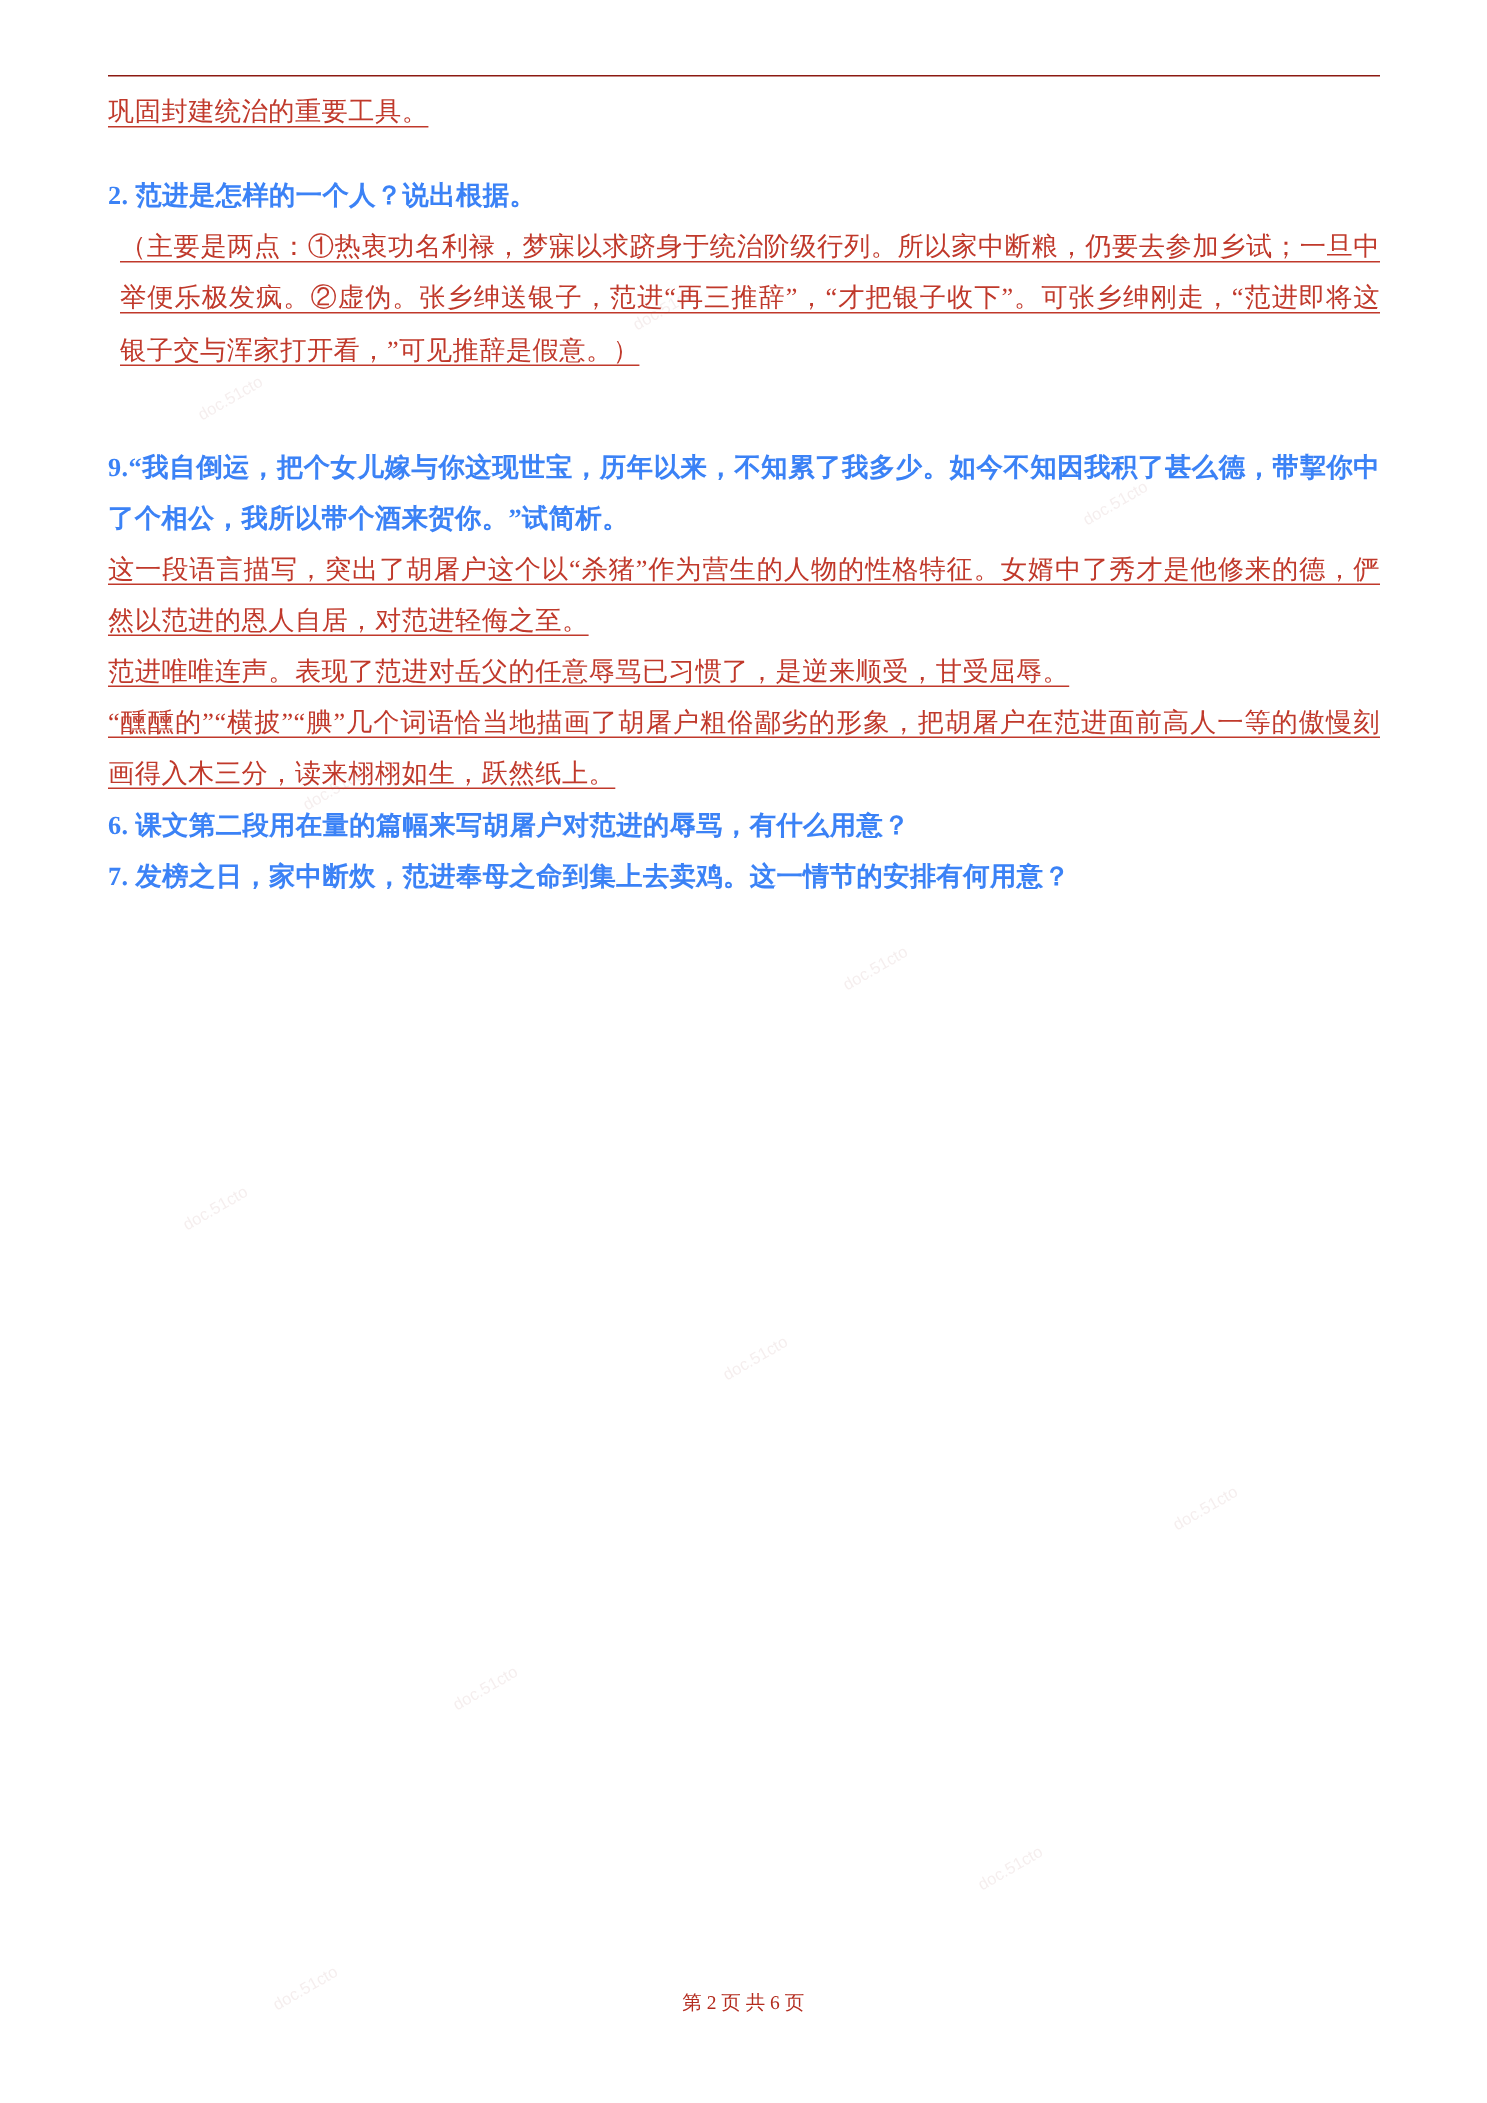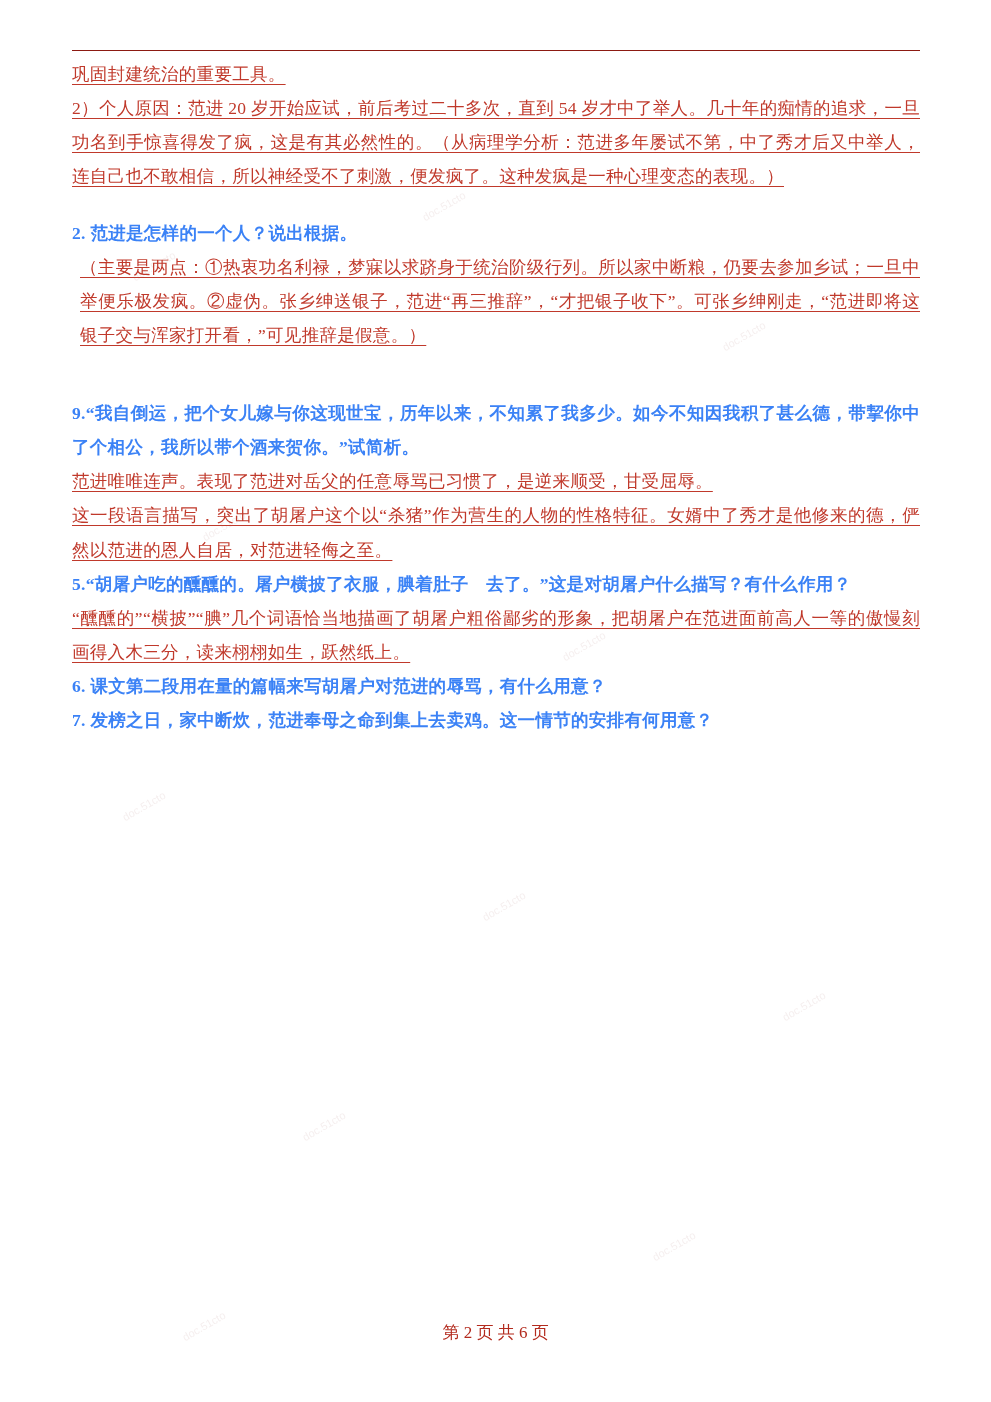--- a/index.html
+++ b/index.html
@@ -52,21 +52,21 @@
     margin: 0 0 0 0;
   }
   .gap-md { height: 22px; }
   .para-indent { padding-left: 8px; }
   .footer {
     position: absolute;
     left: 0;
     right: 0;
     bottom: 58px;
     text-align: center;
-    font-size: 17px;
+    font-size: 13px;
     color: #b32b1e;
     font-family: "Liberation Serif", "DejaVu Serif", serif;
   }
   .wm {
     position: absolute;
     color: rgba(190, 150, 150, 0.16);
     font-size: 11px;
     transform: rotate(-30deg);
     pointer-events: none;
     font-family: "Liberation Sans", sans-serif;
@@ -89,41 +89,39 @@
   <div class="wm" style="left:300px; top:1120px;">doc.51cto</div>
   <div class="wm" style="left:650px; top:1240px;">doc.51cto</div>
   <div class="wm" style="left:180px; top:1320px;">doc.51cto</div>
 
   <div class="content">
 
     <div class="top-rule"></div>
 
     <div class="a blk">巩固封建统治的重要工具。</div>
 
-    <div class="a blk">2）个人原因：范进 20 岁开始应试，前后考过二十多次，直到 54 岁才中了举人。几十年的痴情的追求，一旦功名到手惊喜得发了疯，这是有其必然性的。（从病理学分析：范进多年屡试不第，中了秀才后又中举人，连自己也不敢相信，所以神经受不了刺激，便发疯了。这种发疯是一种心理变态的表现。）</div>
 
     <div class="gap-md"></div>
 
     <div class="q blk">2. 范进是怎样的一个人？说出根据。</div>
 
     <div class="a blk para-indent">（主要是两点：①热衷功名利禄，梦寐以求跻身于统治阶级行列。所以家中断粮，仍要去参加乡试；一旦中举便乐极发疯。②虚伪。张乡绅送银子，范进“再三推辞”，“才把银子收下”。可张乡绅刚走，“范进即将这银子交与浑家打开看，”可见推辞是假意。）</div>
 
     <div class="gap-md"></div>
 
 
 
     <div class="gap-md"></div>
 
     <div class="q blk">9.“我自倒运，把个女儿嫁与你这现世宝，历年以来，不知累了我多少。如今不知因我积了甚么德，带挈你中了个相公，我所以带个酒来贺你。”试简析。</div>
 
+    <div class="a blk">这一段语言描写，突出了胡屠户这个以“杀猪”作为营生的人物的性格特征。女婿中了秀才是他修来的德，俨然以范进的恩人自居，对范进轻侮之至。</div>
+
     <div class="a blk">范进唯唯连声。表现了范进对岳父的任意辱骂已习惯了，是逆来顺受，甘受屈辱。</div>
 
-    <div class="a blk">这一段语言描写，突出了胡屠户这个以“杀猪”作为营生的人物的性格特征。女婿中了秀才是他修来的德，俨然以范进的恩人自居，对范进轻侮之至。</div>
-
-    <div class="q blk">5.“胡屠户吃的醺醺的。屠户横披了衣服，腆着肚子　去了。”这是对胡屠户什么描写？有什么作用？</div>
 
     <div class="a blk">“醺醺的”“横披”“腆”几个词语恰当地描画了胡屠户粗俗鄙劣的形象，把胡屠户在范进面前高人一等的傲慢刻画得入木三分，读来栩栩如生，跃然纸上。</div>
 
     <div class="q blk">6. 课文第二段用在量的篇幅来写胡屠户对范进的辱骂，有什么用意？</div>
 
 
     <div class="q blk">7. 发榜之日，家中断炊，范进奉母之命到集上去卖鸡。这一情节的安排有何用意？</div>
 
   </div>
 

